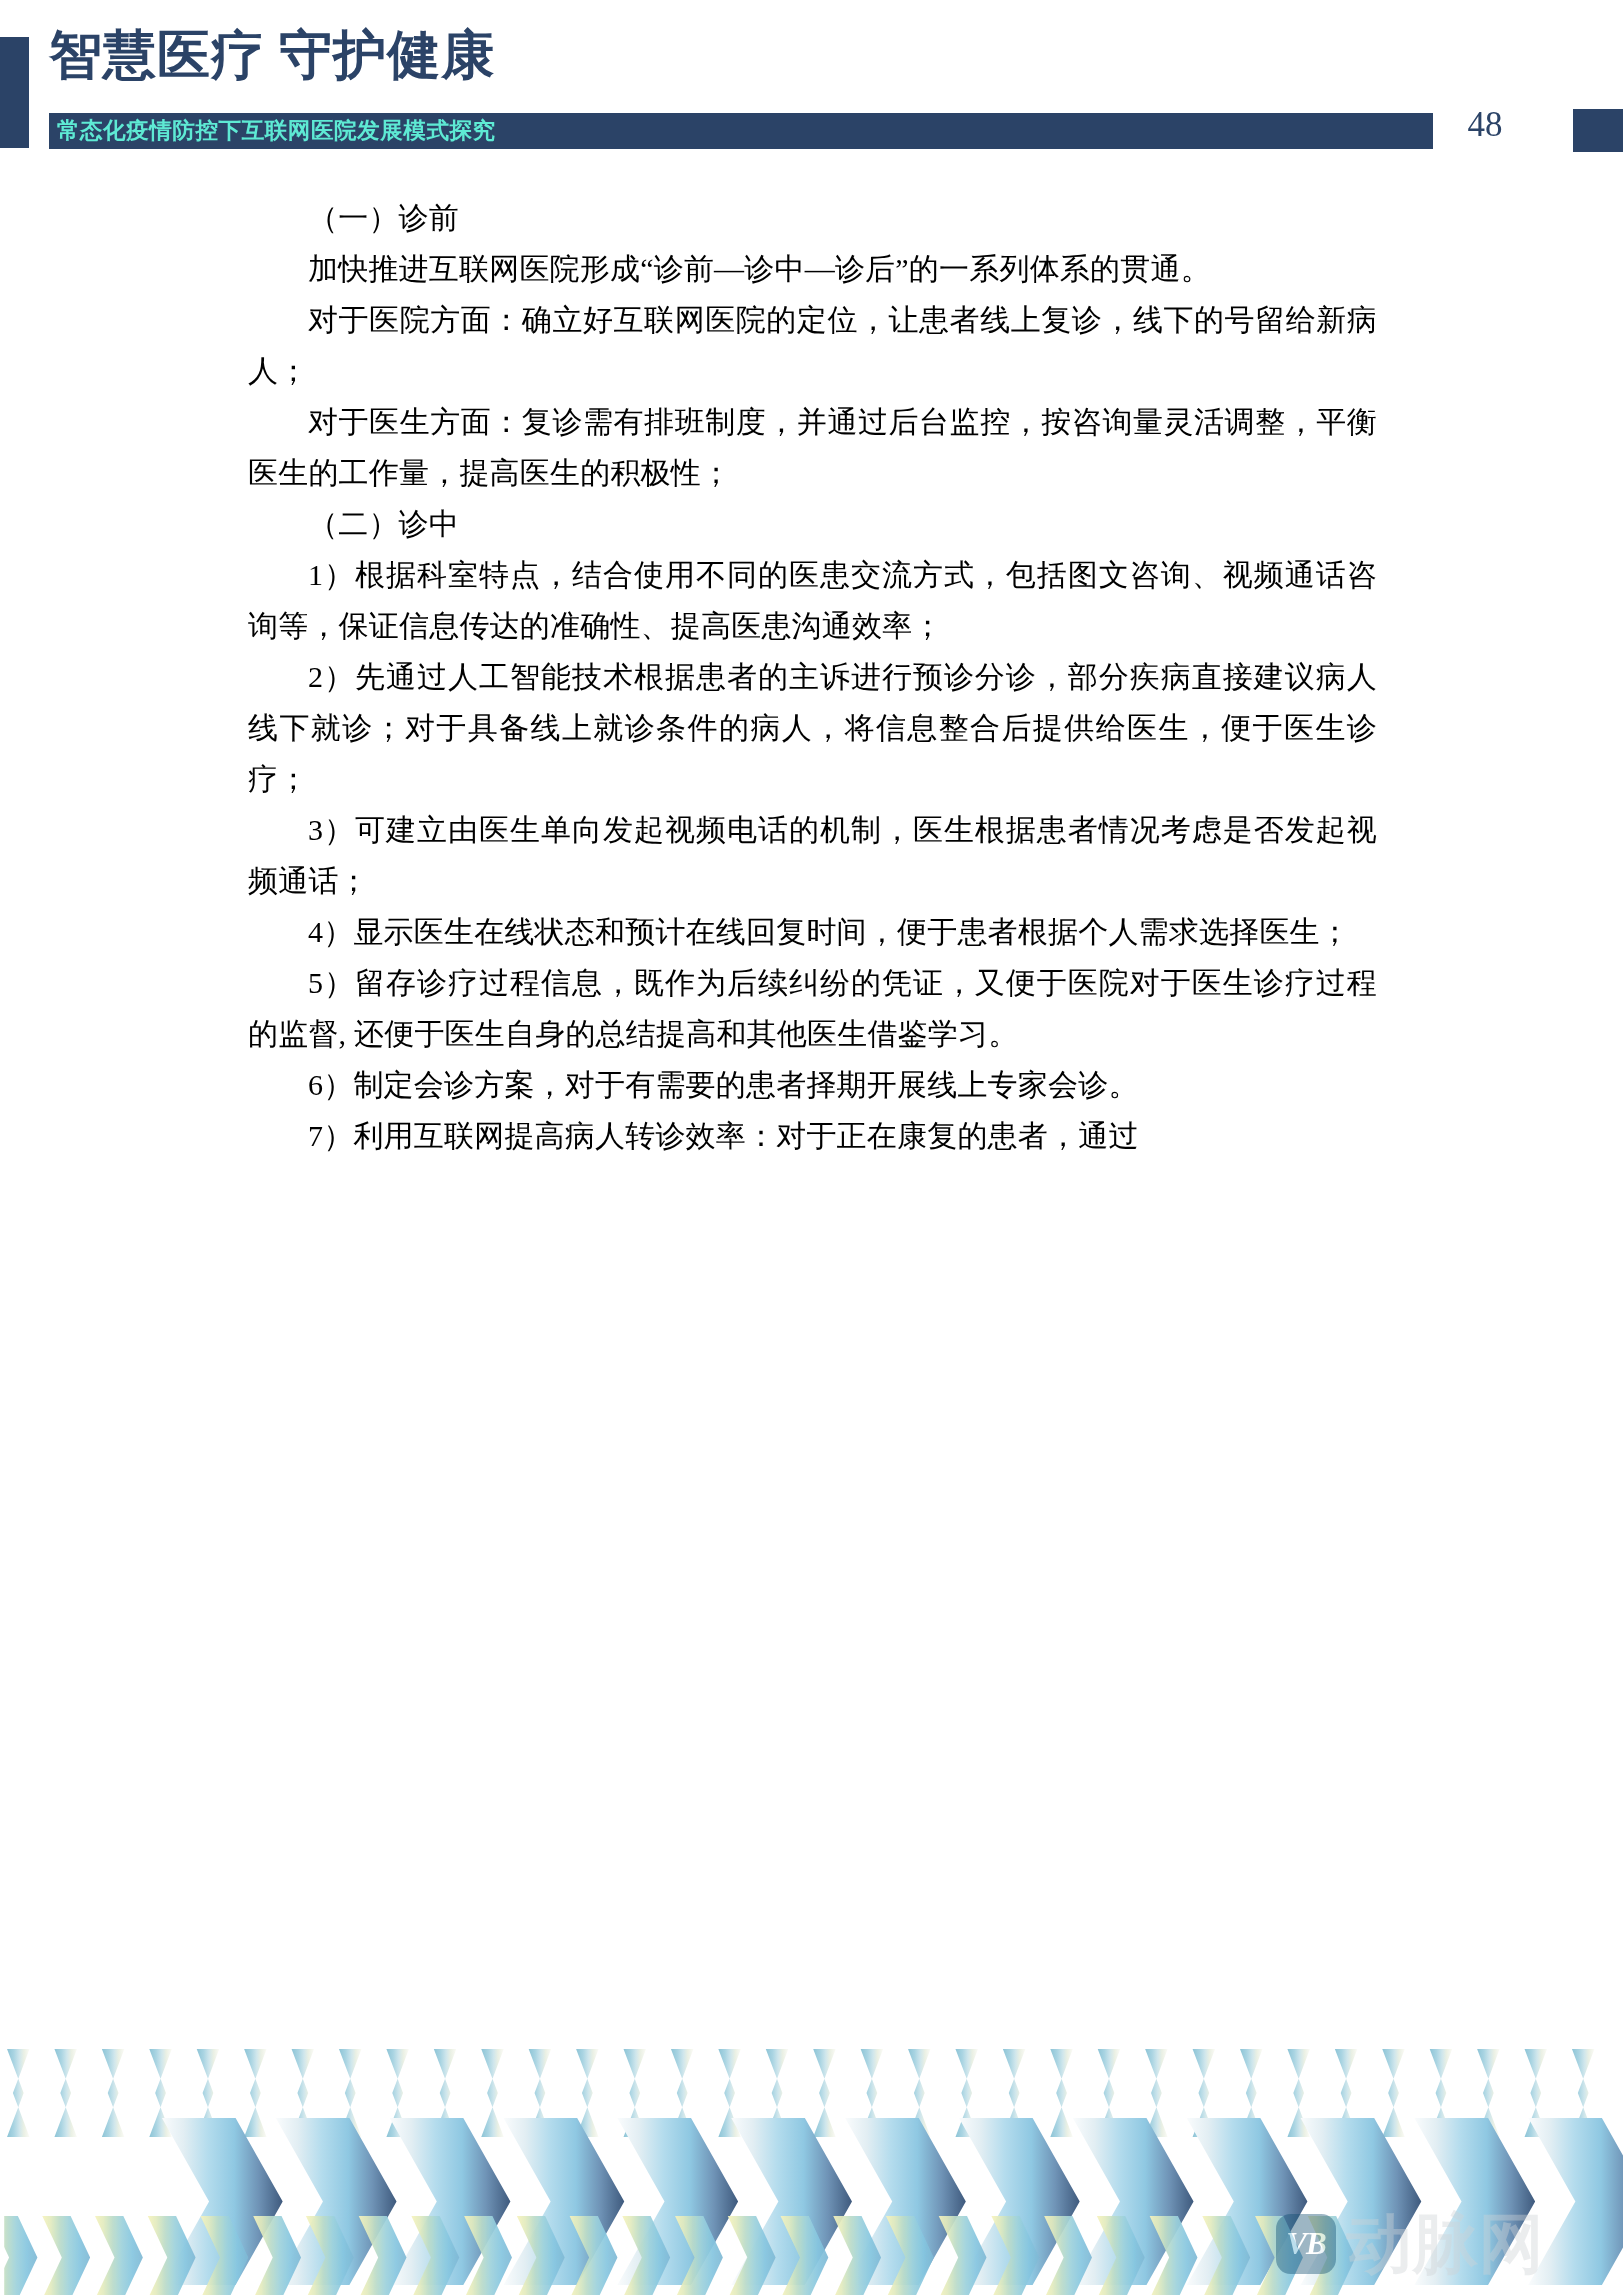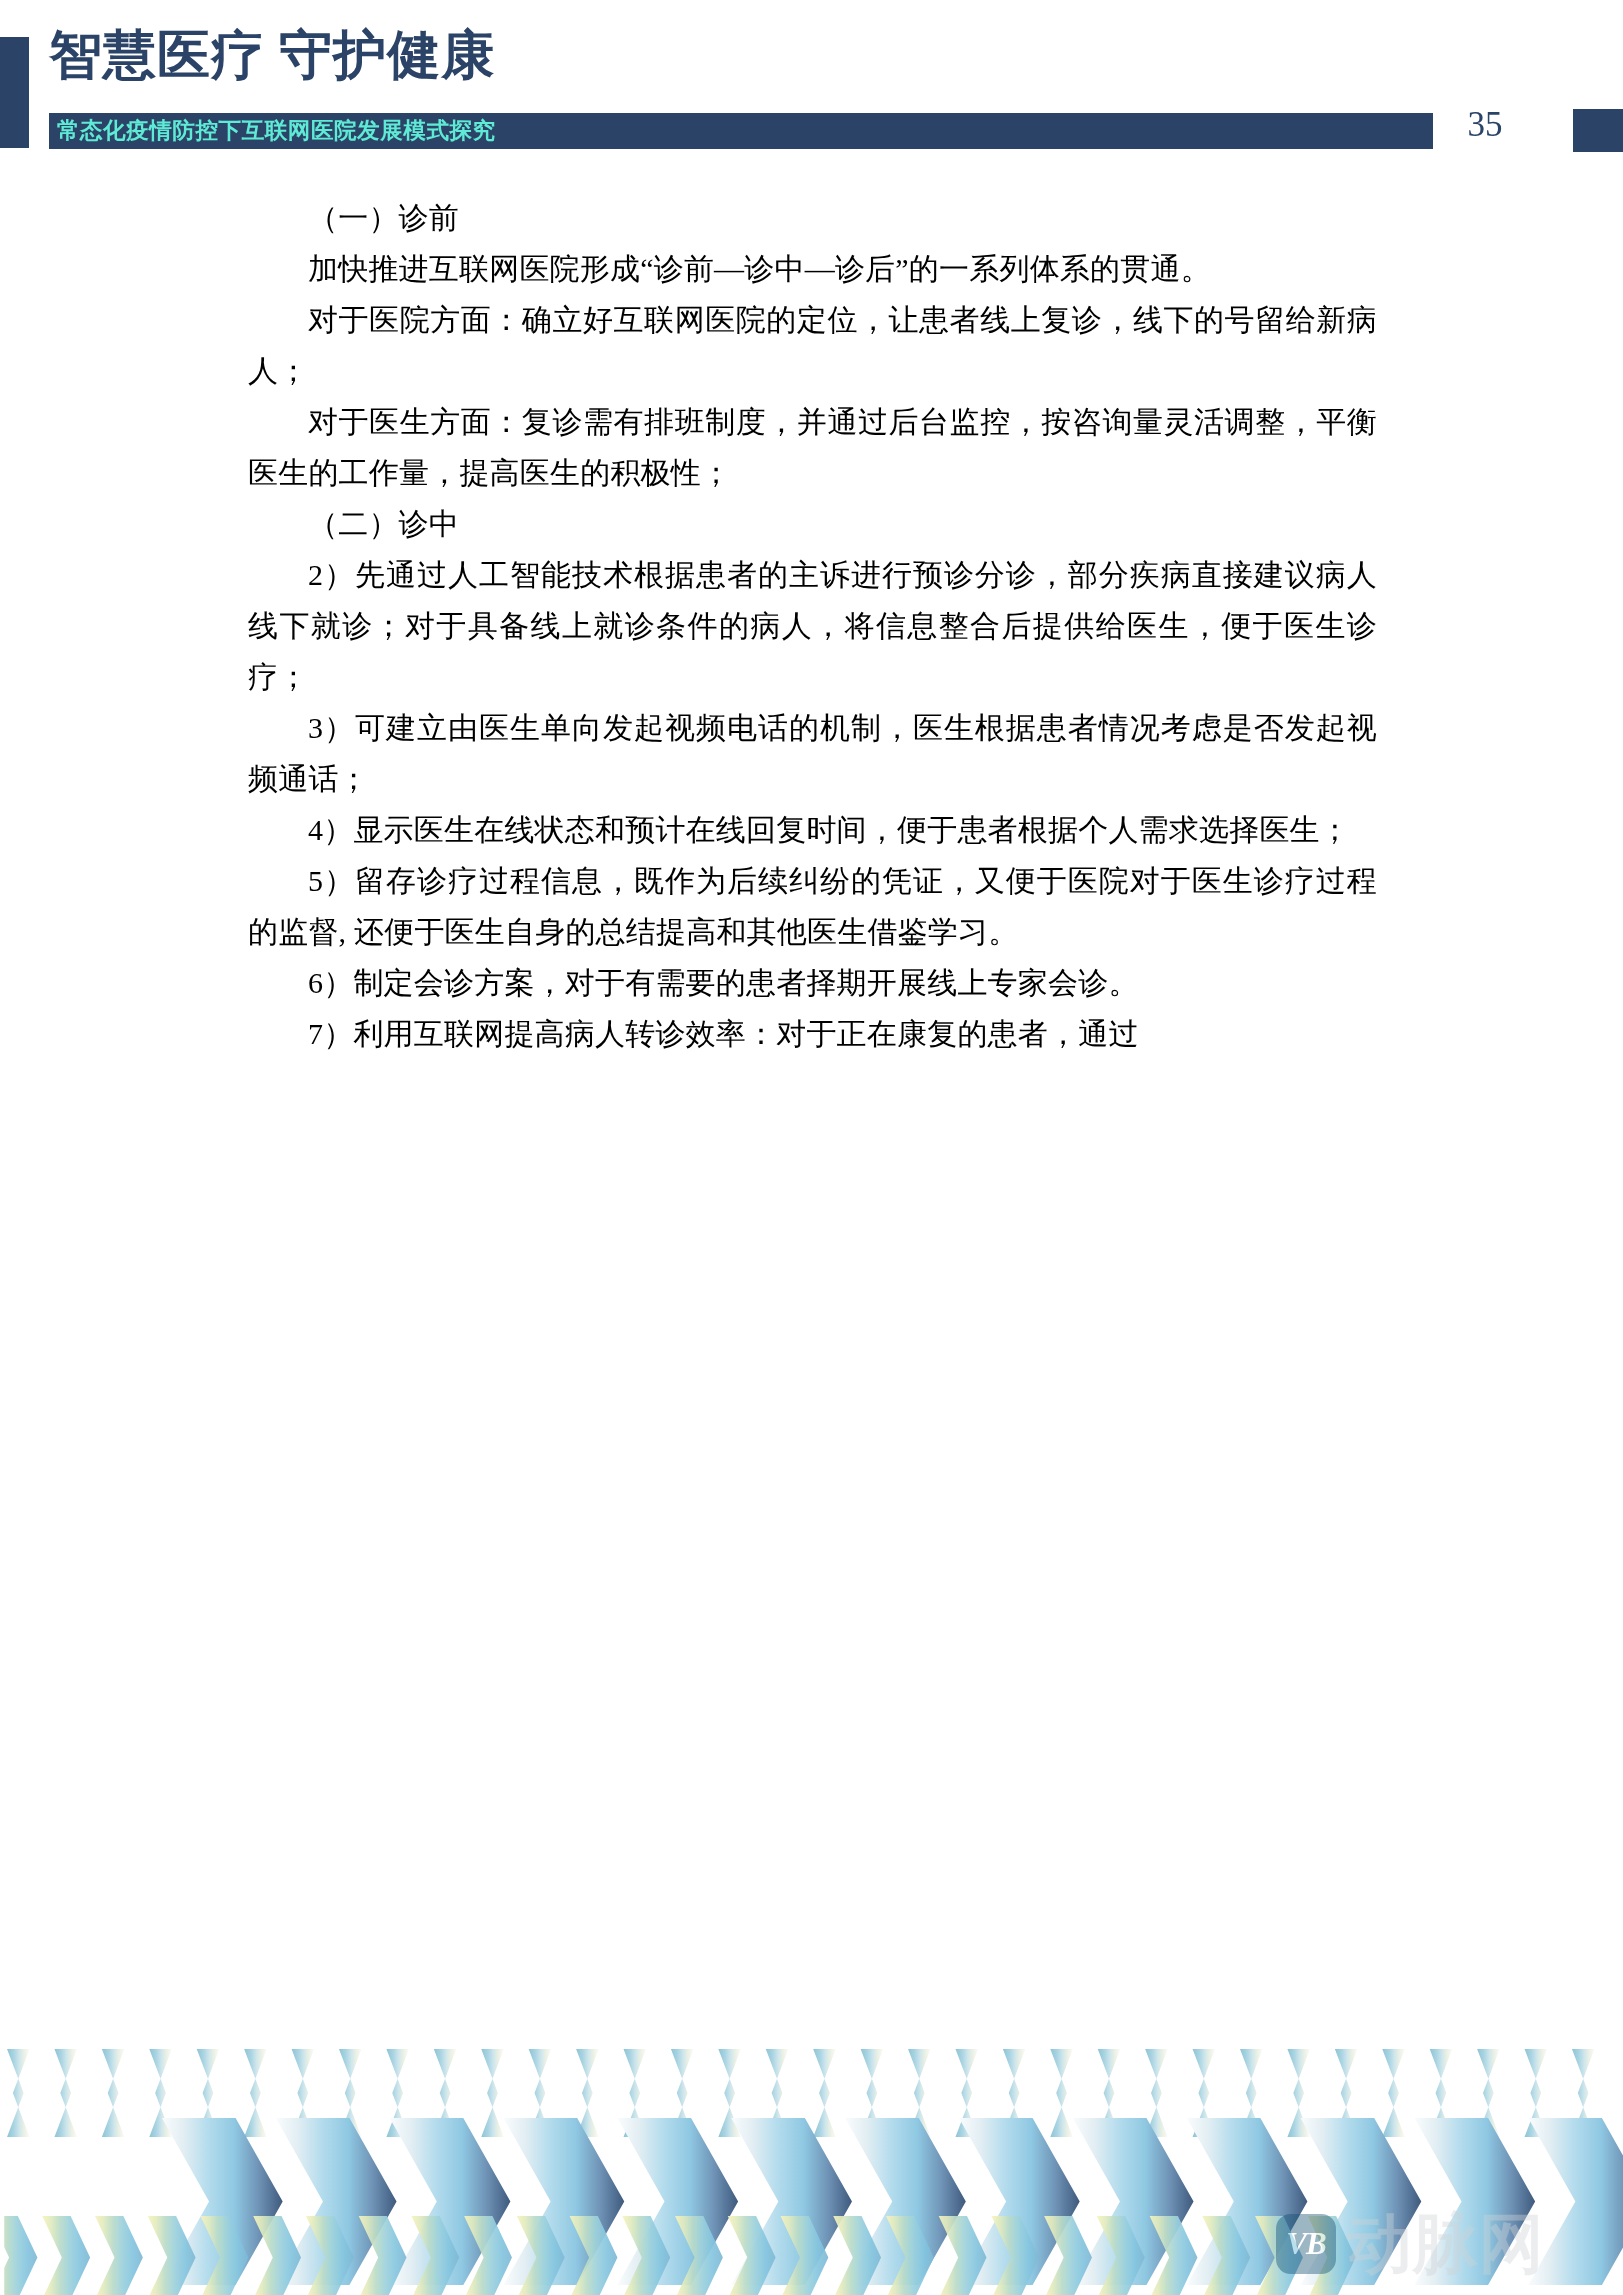--- a/index.html
+++ b/index.html
@@ -173,31 +173,32 @@
 <div class="page-header">
 
   <div class="header-left-bar"></div>
 
   <div class="header-title">智慧医疗 守护健康</div>
 
   <div class="header-subtitle-bar">
     <div class="header-subtitle-text">常态化疫情防控下互联网医院发展模式探究</div>
   </div>
 
-  <div class="header-page-number">35</div>
+  <div class="header-page-number">48</div>
 
   <div class="header-right-square"></div>
 </div>
 
 <div class="page-body" id="body-root">
     <p class="para heading">（一）诊前</p>
     <p class="para ">加快推进互联网医院形成“诊前—诊中—诊后”的一系列体系的贯通。</p>
     <p class="para ">对于医院方面：确立好互联网医院的定位，让患者线上复诊，线下的号留给新病人；</p>
     <p class="para ">对于医生方面：复诊需有排班制度，并通过后台监控，按咨询量灵活调整，平衡医生的工作量，提高医生的积极性；</p>
     <p class="para heading">（二）诊中</p>
+    <p class="para listitem">1）根据科室特点，结合使用不同的医患交流方式，包括图文咨询、视频通话咨询等，保证信息传达的准确性、提高医患沟通效率；</p>
     <p class="para listitem">2）先通过人工智能技术根据患者的主诉进行预诊分诊，部分疾病直接建议病人线下就诊；对于具备线上就诊条件的病人，将信息整合后提供给医生，便于医生诊疗；</p>
     <p class="para listitem">3）可建立由医生单向发起视频电话的机制，医生根据患者情况考虑是否发起视频通话；</p>
     <p class="para listitem">4）显示医生在线状态和预计在线回复时间，便于患者根据个人需求选择医生；</p>
     <p class="para listitem">5）留存诊疗过程信息，既作为后续纠纷的凭证，又便于医院对于医生诊疗过程的监督, 还便于医生自身的总结提高和其他医生借鉴学习。</p>
     <p class="para listitem">6）制定会诊方案，对于有需要的患者择期开展线上专家会诊。</p>
     <p class="para listitem">7）利用互联网提高病人转诊效率：对于正在康复的患者，通过</p>
   </div>
 
 <div class="page-footer">
 

